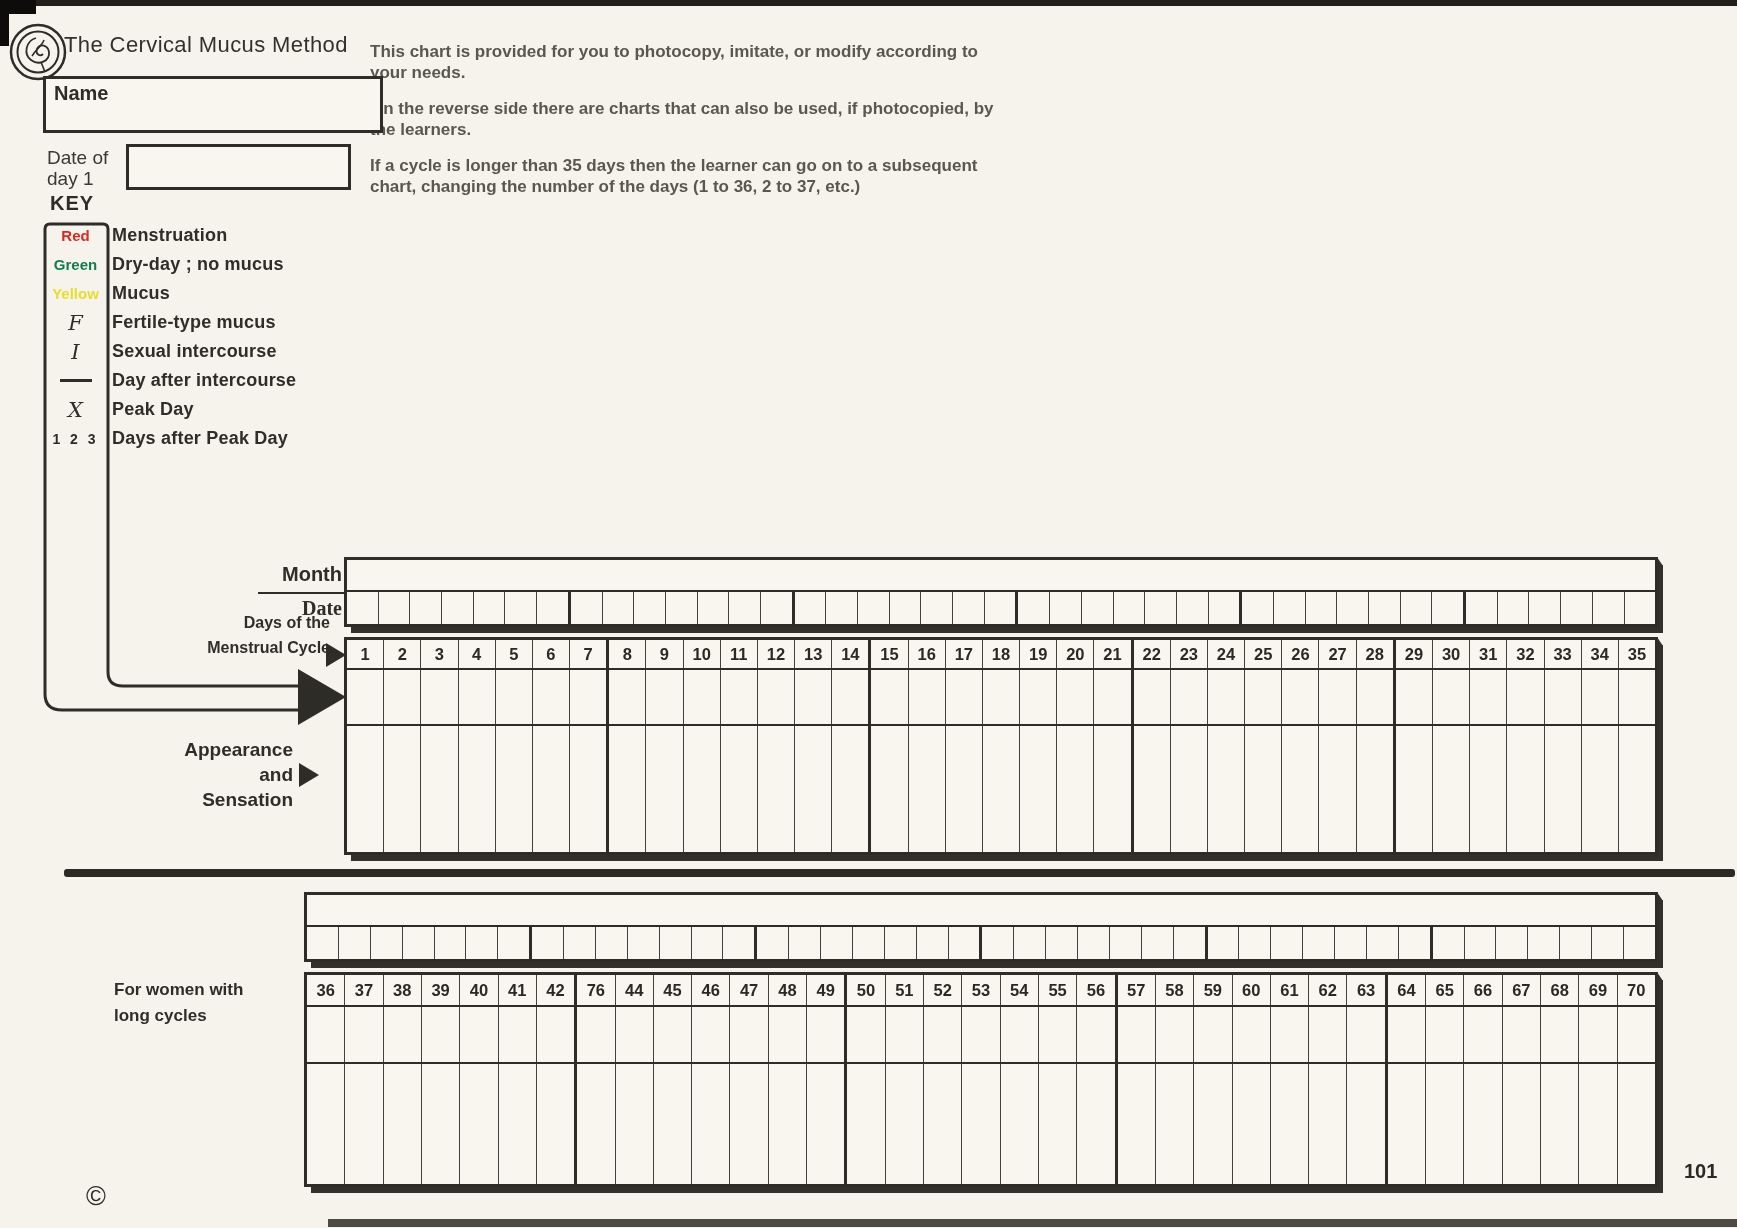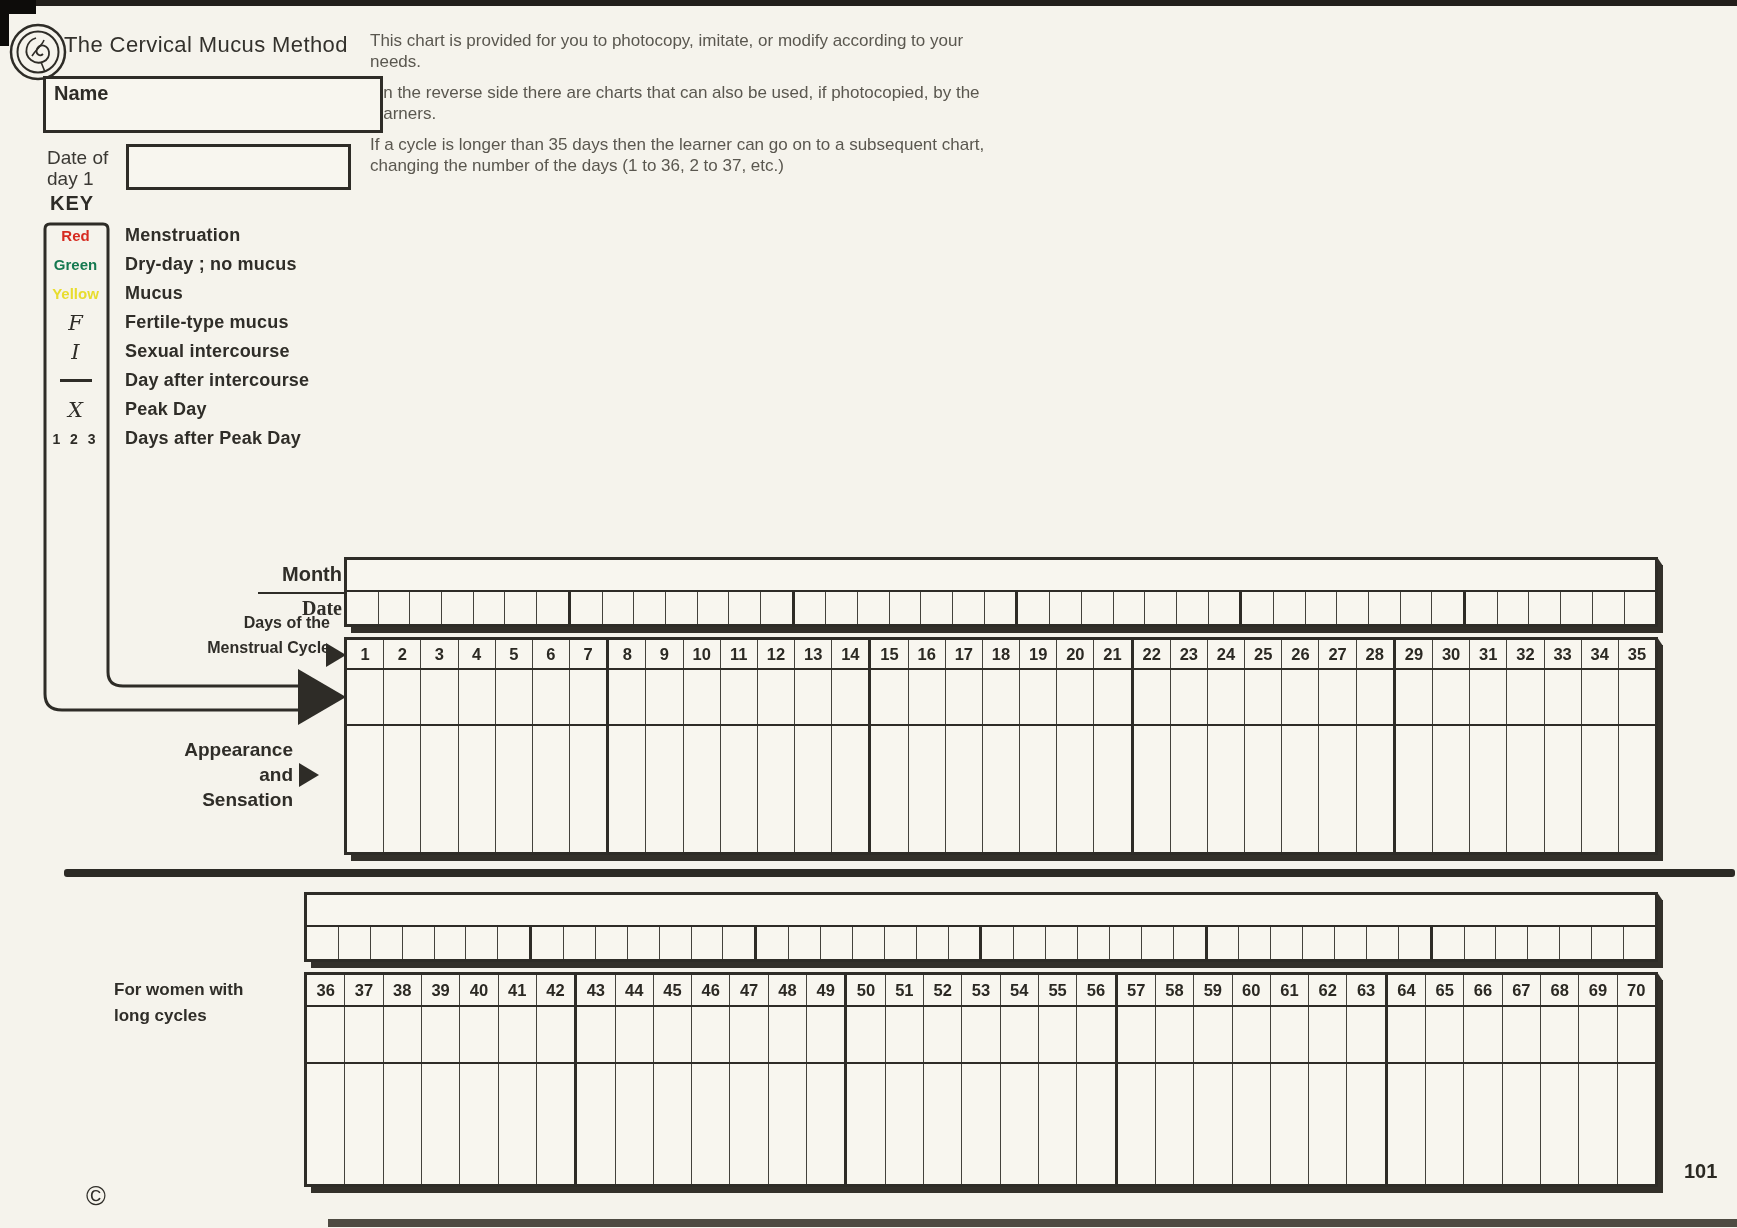--- a/index.html
+++ b/index.html
@@ -10,39 +10,39 @@
   
   .top-strip{position:absolute;left:0;top:0;width:1737px;height:6px;background:#221f1b;}
   .corner-block{position:absolute;left:0;top:0;width:36px;height:14px;background:#0d0c0a;}
   .left-bar{position:absolute;left:0;top:0;width:9px;height:46px;background:#0d0c0a;}
   .bottom-strip{position:absolute;left:328px;top:1219px;width:1409px;height:8px;background:#4e4b42;}
 
   
   .logo{position:absolute;left:6px;top:16px;}
   .title{position:absolute;left:64px;top:32px;font-size:22px;letter-spacing:.4px;color:#33312c;}
   .intro{position:absolute;left:370px;top:26px;width:640px;font-size:17px;line-height:21px;color:#5a574f;}
-  .intro p{margin:4px 0 10px 0;}
+  .intro p{margin:15px 0 10px 0;font-weight:bold;}
 
   .name-box{position:absolute;left:43px;top:76px;width:334px;height:51px;
             border:3px solid #2e2c27;background:#f8f6ef;}
   .name-label{position:absolute;left:8px;top:3px;font-weight:bold;font-size:20px;color:#2e2c27;}
   .date1-label{position:absolute;left:47px;top:147px;font-size:19px;line-height:21px;color:#3a3833;}
   .date1-box{position:absolute;left:126px;top:144px;width:219px;height:40px;
              border:3px solid #2e2c27;background:#f8f6ef;}
 
   
   .key-heading{position:absolute;left:50px;top:192px;font-weight:bold;font-size:20px;letter-spacing:1px;color:#2e2c27;}
   .key-outline{position:absolute;left:0;top:0;pointer-events:none;}
   .key-items{position:absolute;left:42px;top:221px;width:330px;}
   .key-row{display:flex;align-items:center;height:29px;}
   .key-sym{width:67px;text-align:center;font-weight:bold;font-size:15px;flex:0 0 67px;}
   .key-sym.letter{font-family:"DejaVu Serif", serif;font-style:italic;font-weight:normal;font-size:21px;color:#2e2c27;}
   .key-sym.digits{font-size:14px;letter-spacing:3px;font-weight:bold;color:#2e2c27;}
   .dash-line{width:32px;border-top:3px solid #2e2c27;margin:0 auto;}
-  .key-label{font-weight:bold;font-size:18px;color:#2f2d28;margin-left:16px;white-space:nowrap;letter-spacing:.2px;}
+  .key-label{font-weight:bold;font-size:18px;color:#2f2d28;margin-left:3px;white-space:nowrap;letter-spacing:.2px;}
 
   
   .shadowbox{box-shadow:6px 7px 0 -1px #33302a;}
   .shadowbox .bevel{position:absolute;right:-8px;top:-3px;width:6px;height:9px;background:#33302a;
                     clip-path:polygon(0 0,100% 100%,0 100%);}
   .hdr,.grid{position:absolute;border:3px solid #2e2c27;background:#f8f6ef;}
   .month-row{border-bottom:2px solid #2e2c27;}
   .cells-row{display:flex;align-items:stretch;}
   .dcell,.ncell,.rcell,.acell{flex:1 1 0;border-right:1.5px solid #44423c;}
   .dcell:nth-child(7n),.ncell:nth-child(7n),.rcell:nth-child(7n),.acell:nth-child(7n){border-right:3px solid #2e2c27;}
@@ -399,21 +399,21 @@
   </div>
   <div id="grid2" class="grid shadowbox">
     <div class="cells-row num-row">
         <div class="ncell">36</div>
         <div class="ncell">37</div>
         <div class="ncell">38</div>
         <div class="ncell">39</div>
         <div class="ncell">40</div>
         <div class="ncell">41</div>
         <div class="ncell">42</div>
-        <div class="ncell">43</div>
+        <div class="ncell">76</div>
         <div class="ncell">44</div>
         <div class="ncell">45</div>
         <div class="ncell">46</div>
         <div class="ncell">47</div>
         <div class="ncell">48</div>
         <div class="ncell">49</div>
         <div class="ncell">50</div>
         <div class="ncell">51</div>
         <div class="ncell">52</div>
         <div class="ncell">53</div>

